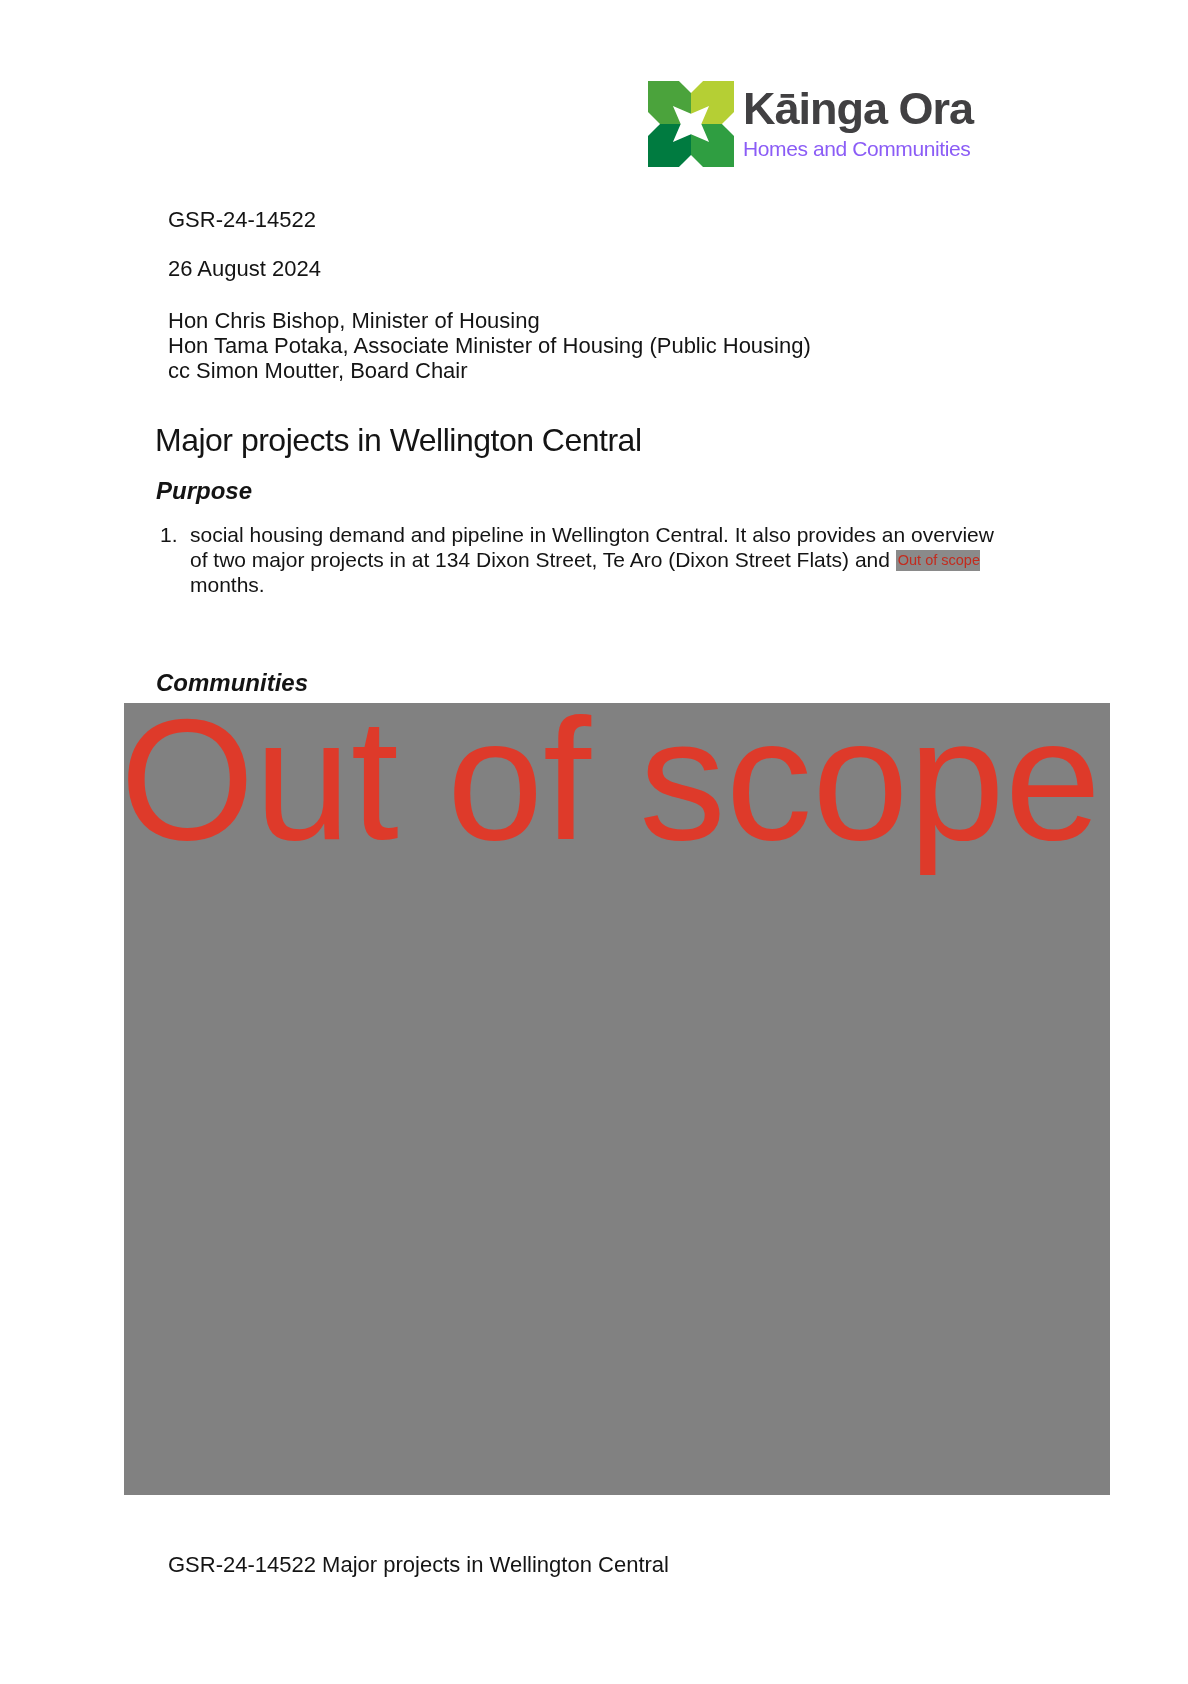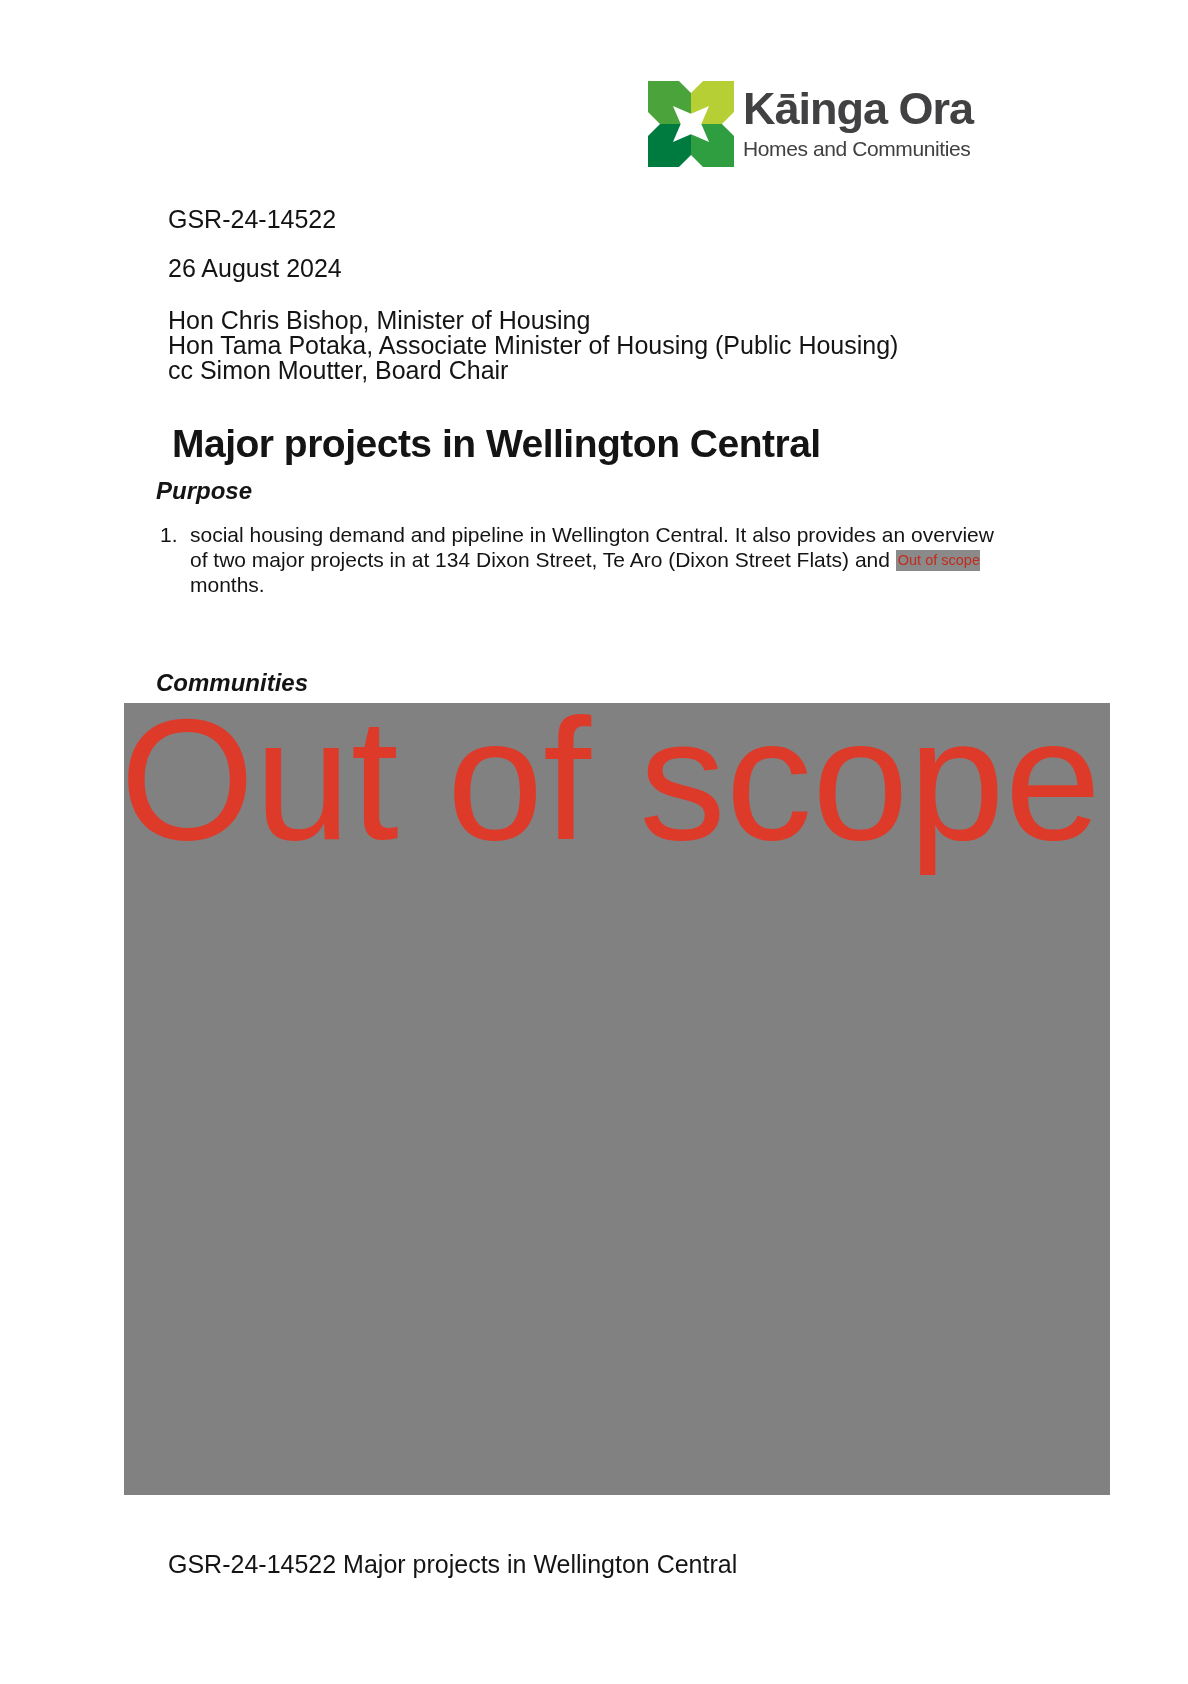--- a/index.html
+++ b/index.html
@@ -13,25 +13,25 @@
   .abs { position:absolute; }
 
   
   .logo { left:648px; top:79px; display:flex; gap:9px; align-items:flex-start; }
   .logo-icon svg { width:86px; height:90px; display:block; }
   .logo-text { padding-top:7px; }
   .logo-wordmark { font-size:45px; font-weight:bold; line-height:1; letter-spacing:-1px; }
   .logo-tagline  { font-size:21px; margin-top:6px; letter-spacing:-0.4px; }
 
   
-  .body-text { font-size:25px; line-height:25px; white-space:nowrap; }
+  .body-text { font-size:22px; line-height:25px; white-space:nowrap; }
   .ref      { left:168px; top:207px; }
   .date     { left:168px; top:256px; }
   .addr     { left:168px; top:308px; }
-  .title    { left:155px; top:422px; font-size:39px; font-weight:bold; letter-spacing:-0.5px; white-space:nowrap;margin-left:17px; }
+  .title    { left:155px; top:422px; font-size:32px; font-weight:normal; letter-spacing:-0.5px; white-space:nowrap; }
   .heading  { font-size:24px; font-weight:bold; white-space:nowrap;font-style:italic; }
   .h-purpose    { left:156px; top:477px; }
   .h-background { left:156px; top:669px; }
 
   .para { left:160px; top:522px; display:flex; }
   .para-num { width:30px; font-size:21px; line-height:25px; }
   .para-lines .para-line { font-size:21px; line-height:25px; white-space:nowrap; }
 
   
   .redact { display:inline-block; overflow:hidden; white-space:nowrap; }
@@ -57,21 +57,21 @@
 
       <polygon fill="#ffffff" points="29,29 50,38 71,29 62,50 71,71 50,62 29,71 38,50"></polygon>
       <polygon fill="#ffffff" points="36,0 64,0 50,14"></polygon>
       <polygon fill="#ffffff" points="36,100 64,100 50,86"></polygon>
       <polygon fill="#ffffff" points="0,36 0,64 14,50"></polygon>
       <polygon fill="#ffffff" points="100,36 100,64 86,50"></polygon>
     </svg>
   </div>
   <div class="logo-text">
     <div class="logo-wordmark" style="color: rgb(65, 64, 66);">Kāinga Ora</div>
-    <div class="logo-tagline" style="color: #404040;">Homes and Communities</div>
+    <div class="logo-tagline" style="color: #8b5cf6;">Homes and Communities</div>
   </div>
 </div>
 
 <div class="abs body-text ref">GSR-24-14522</div>
 <div class="abs body-text date">26 August 2024</div>
 
 <div class="abs body-text addr">
   <div>Hon Chris Bishop, Minister of Housing</div>
   <div>Hon Tama Potaka, Associate Minister of Housing (Public Housing)</div>
   <div>cc Simon Moutter, Board Chair</div>

